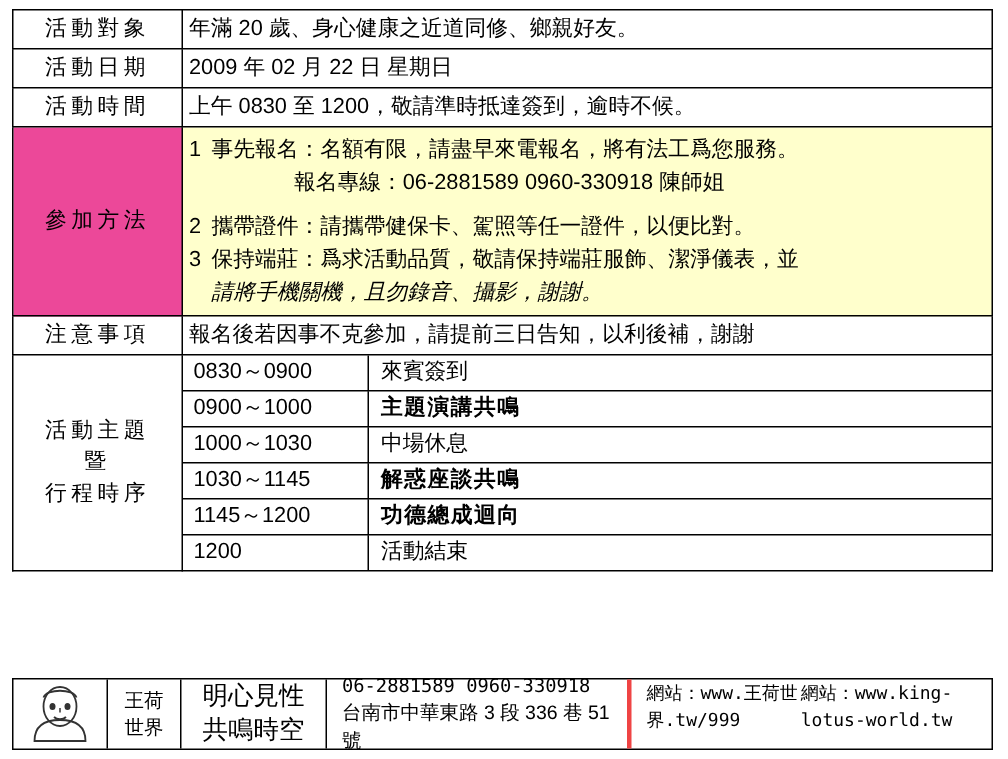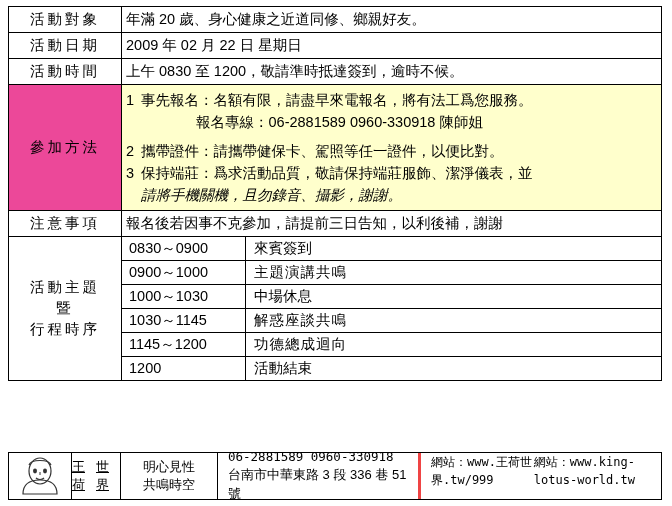--- a/index.html
+++ b/index.html
@@ -108,21 +108,21 @@
     border-top: none;
   }
   table.sched tr:last-child td {
     border-bottom: none;
   }
   .sched-wrap {
     padding: 0 !important;
   }
   .big-item {
     font-size: 17px;
-    font-weight: normal;
+    font-weight: bold;
     letter-spacing: 1px;
   }
   
   .footer {
     position: absolute;
     left: 8px;
     top: 452px;
     width: 654px;
     height: 48px;
     box-sizing: border-box;
@@ -137,36 +137,35 @@
     border-right: 1px solid #000000;
     display: flex;
     align-items: center;
     justify-content: center;
   }
   .f-name {
     width: 48px;
     flex: 0 0 48px;
     border-right: 1px solid #000000;
     display: flex;
-    flex-direction: row;
+    flex-direction: column;
     align-items: center;
     justify-content: center;
     font-size: 13px;
     line-height: 1.35;
-    text-decoration: underline;
   }
   .f-slogan {
     width: 96px;
     flex: 0 0 96px;
     border-right: 1px solid #000000;
     display: flex;
     flex-direction: column;
     align-items: center;
     justify-content: center;
-    font-size: 13px;
+    font-size: 17px;
     line-height: 1.35;
   }
   .f-contact {
     flex: 1 1 auto;
     border-right: 3px solid #ef4444;
     display: flex;
     flex-direction: column;
     justify-content: center;
     padding-left: 10px;
     font-size: 12.5px;

